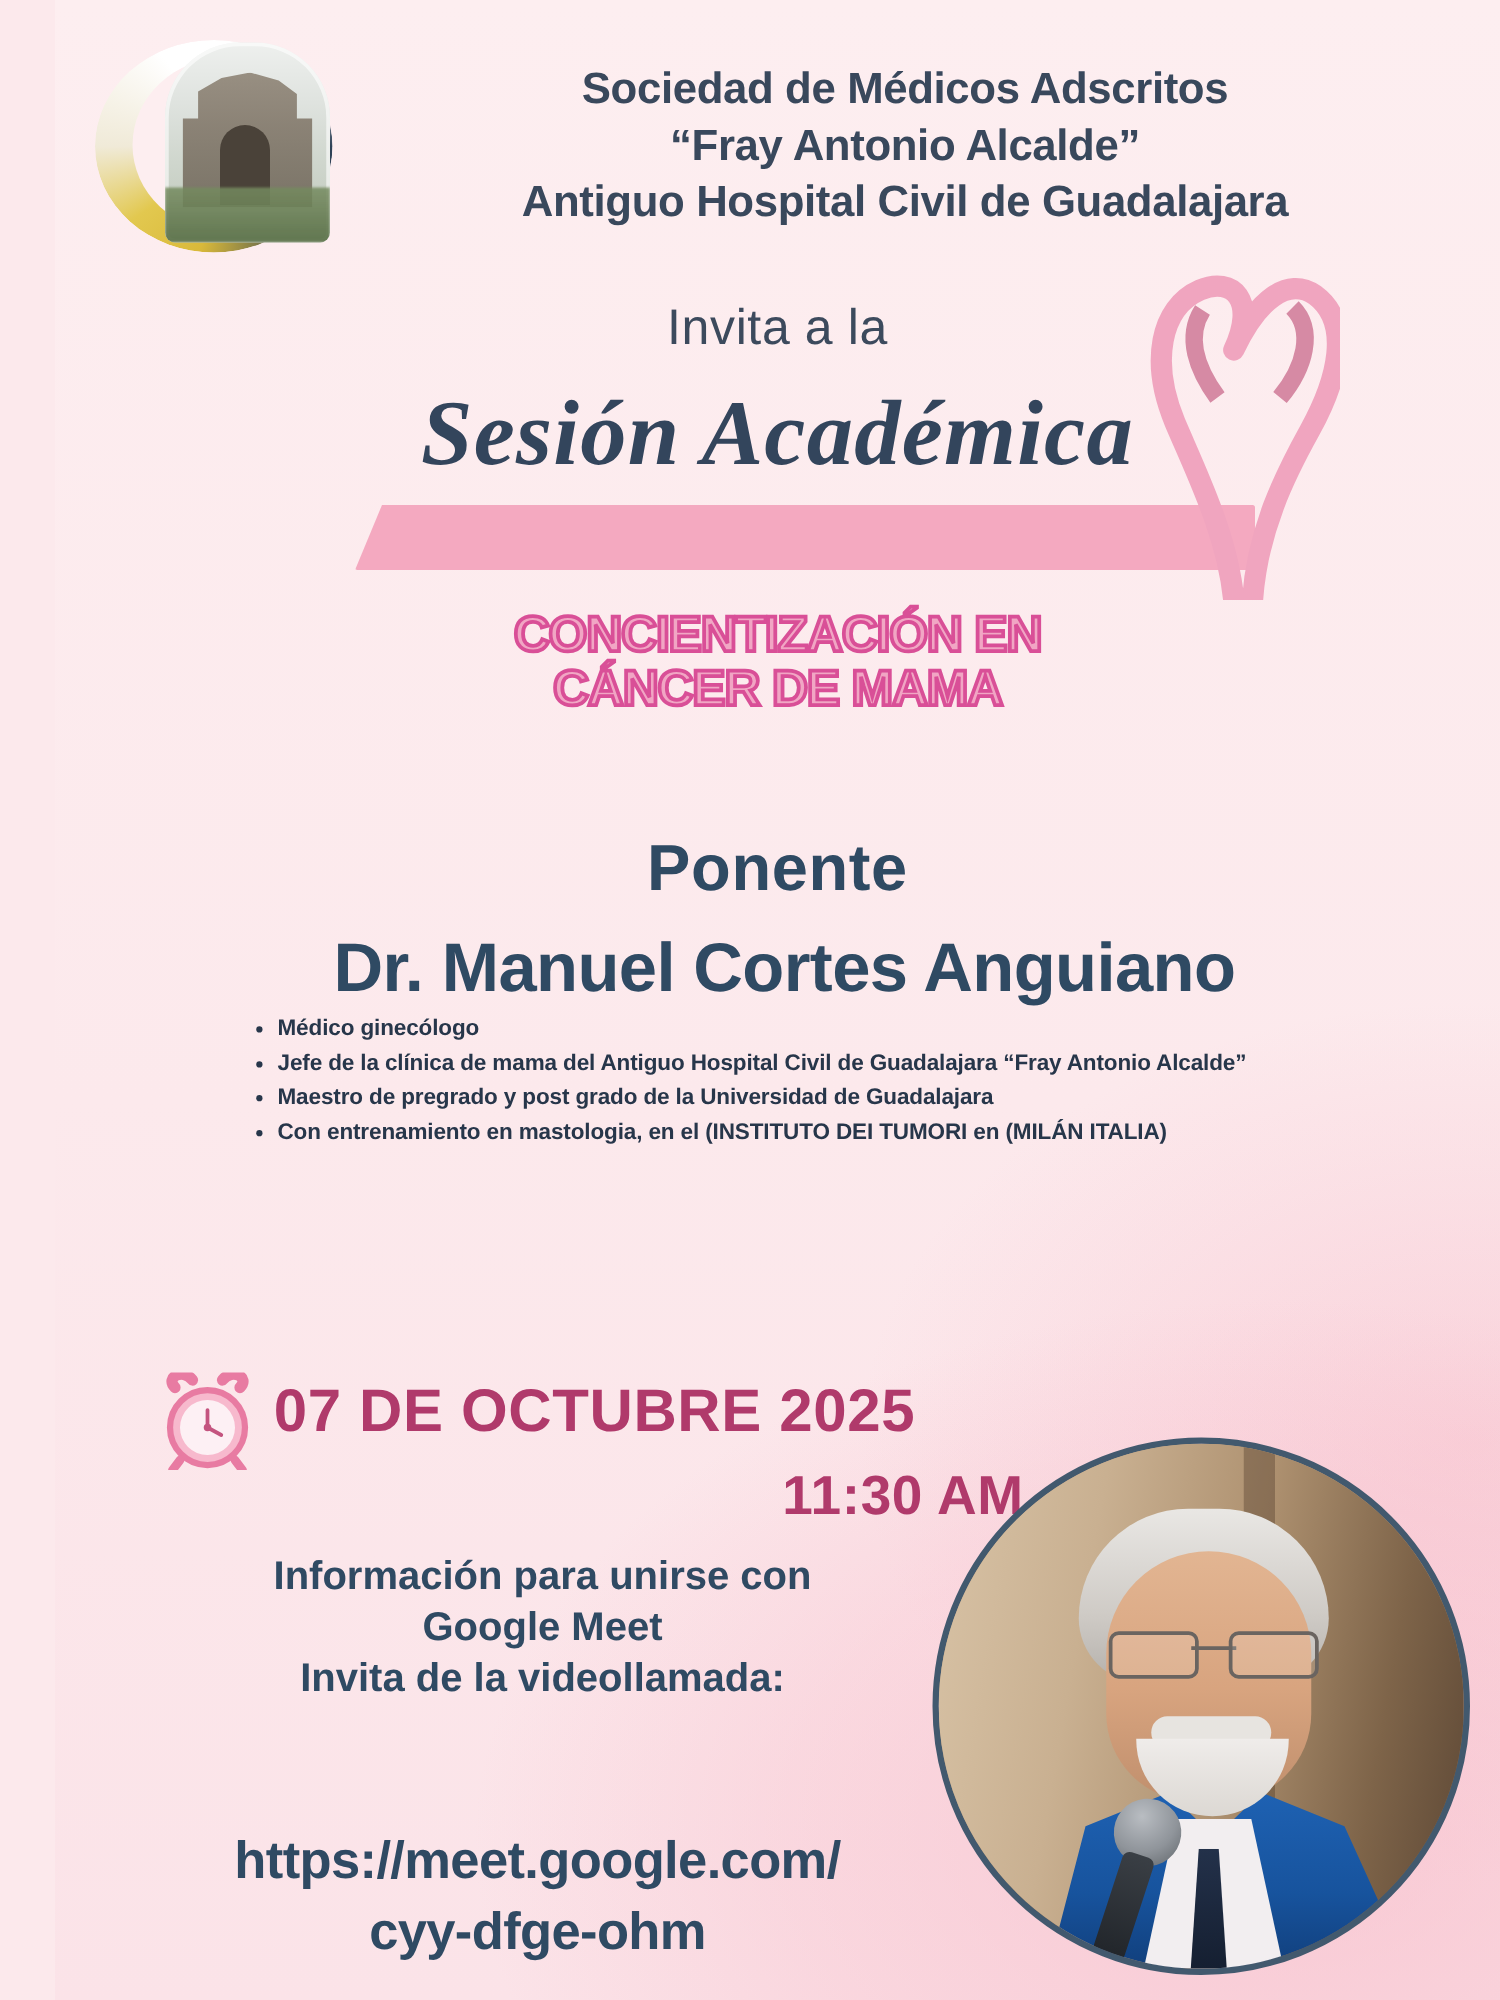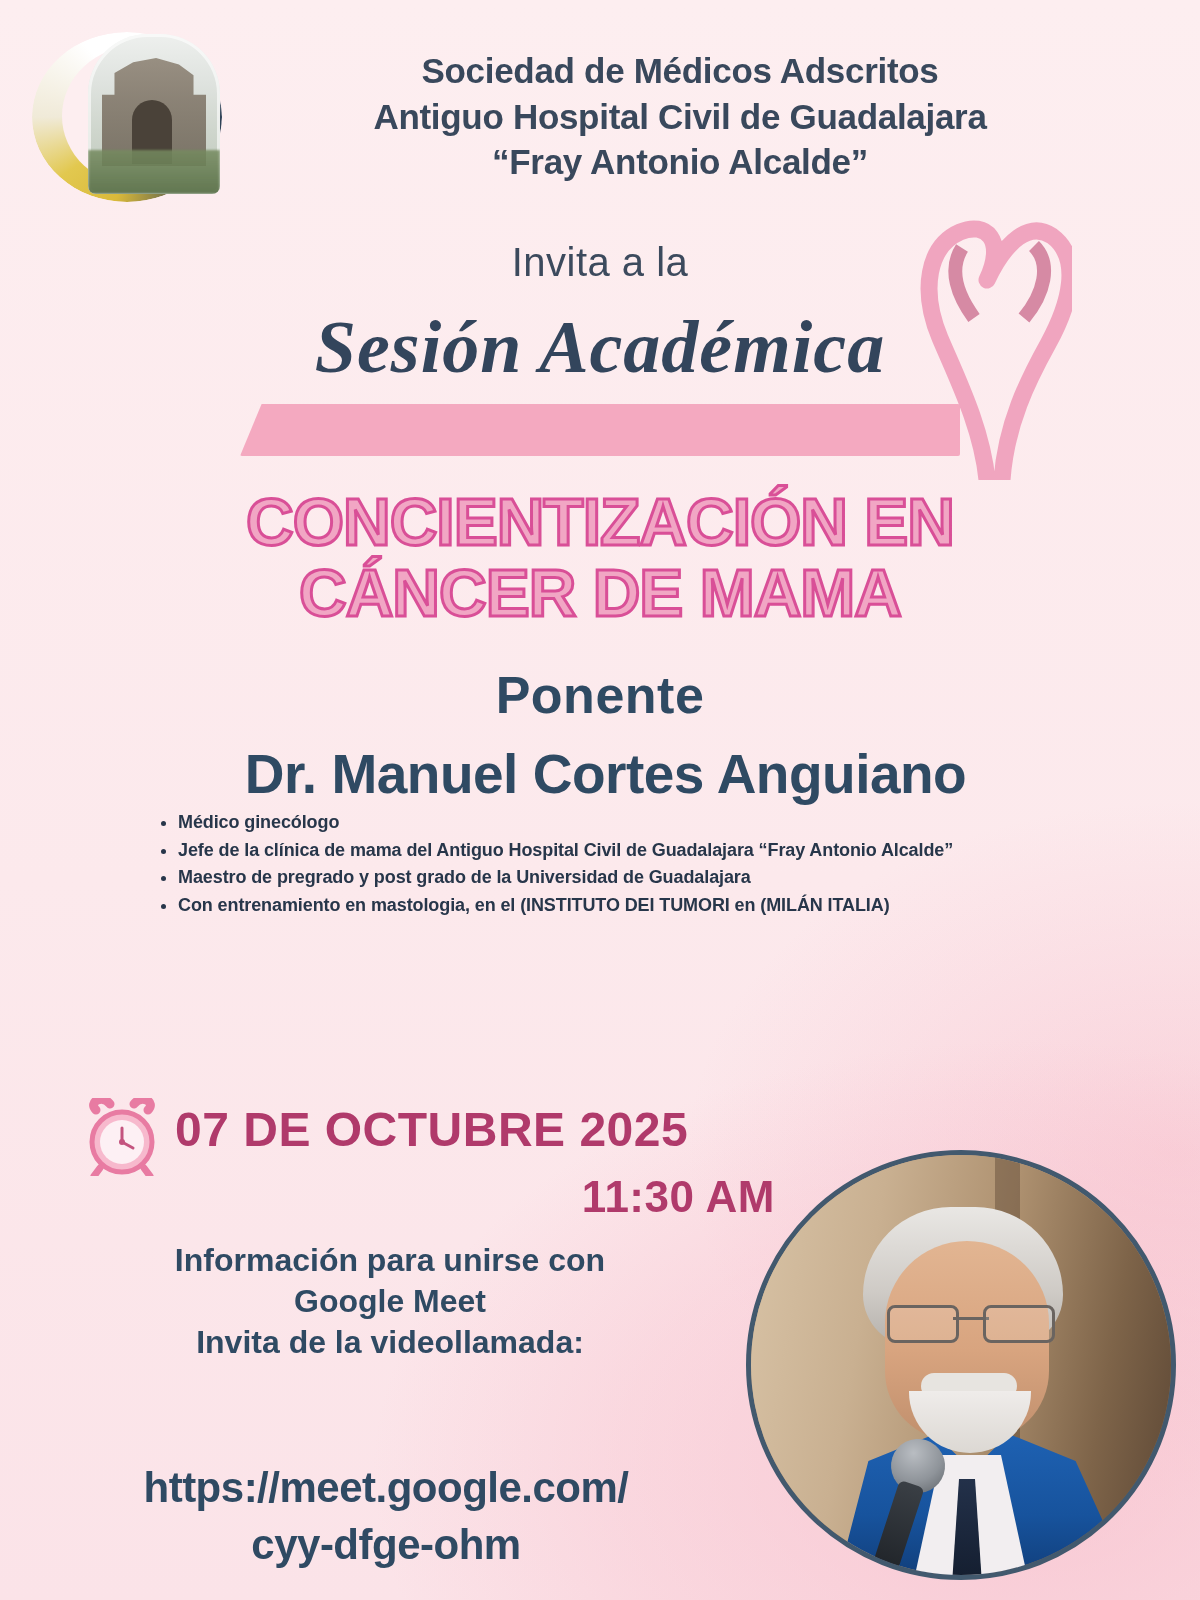--- a/index.html
+++ b/index.html
@@ -15,20 +15,21 @@
     overflow: hidden;
   }
 
   .poster {
     position: absolute;
     inset: 0;
     background:
       radial-gradient(ellipse 900px 600px at 85% 92%, rgba(246,178,194,0.55) 0%, rgba(246,178,194,0.25) 45%, rgba(252,233,236,0) 72%),
       radial-gradient(ellipse 700px 500px at 98% 72%, rgba(245,170,188,0.35) 0%, rgba(252,233,236,0) 70%),
       linear-gradient(180deg, #fdeef0 0%, #fce9ec 55%, #fbe3e8 100%);
+    margin-left: 44px;
   }
 
   
   .logo {
     position: absolute;
     left: 28px;
     top: 22px;
     width: 200px;
     height: 185px;
   }
@@ -142,21 +143,21 @@
     width: 170px;
     height: 262px;
   }
 
   
   .title {
     position: absolute;
     left: 0; right: 0;
     top: 487px;
     text-align: center;
-    font-size: 66px;
+    font-size: 40px;
     font-weight: bold;
     line-height: 1.08;
     color: #f1a6c4;
     -webkit-text-stroke: 3px #d94f97;
     letter-spacing: -1px;
   }
 
   
   .ponente-label {
     position: absolute;
@@ -366,22 +367,22 @@
     <div class="swoosh-inner"></div>
     <div class="photo">
       <div class="building"></div>
       <div class="arch"></div>
       <div class="green"></div>
     </div>
   </div>
 
   <div class="header">
     <div>Sociedad de Médicos Adscritos</div>
+    <div>“Fray Antonio Alcalde”</div>
     <div>Antiguo Hospital Civil de Guadalajara</div>
-    <div>“Fray Antonio Alcalde”</div>
   </div>
 
   <div class="invita">Invita a la</div>
 
   <div class="ribbon-band"></div>
 
   <div class="awareness-ribbon">
     <svg viewBox="0 0 170 262" width="170" height="262" aria-hidden="true">
       <path d="M85 262 C80 210 55 160 38 120 C18 72 26 28 58 14 C84 3 104 22 85 62
                C104 22 128 3 150 18 C180 40 168 86 146 126 C126 162 104 206 100 262 Z" fill="none" stroke="#f0a5bf" stroke-width="17" stroke-linejoin="round"></path>

